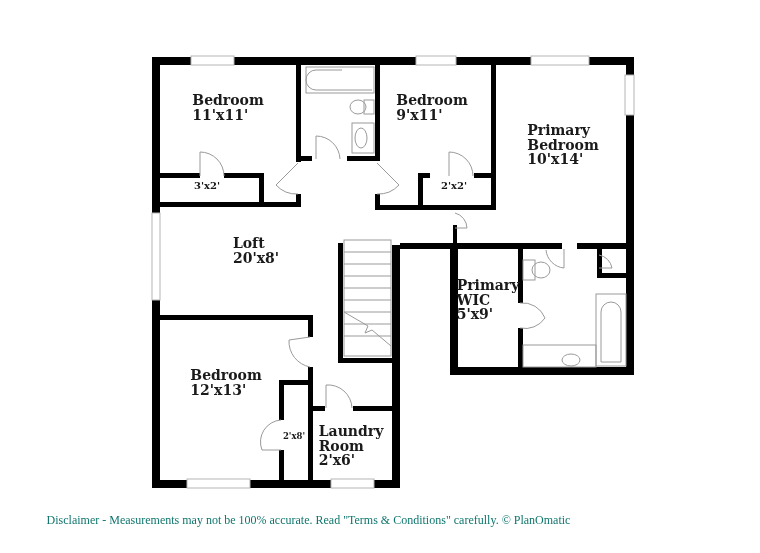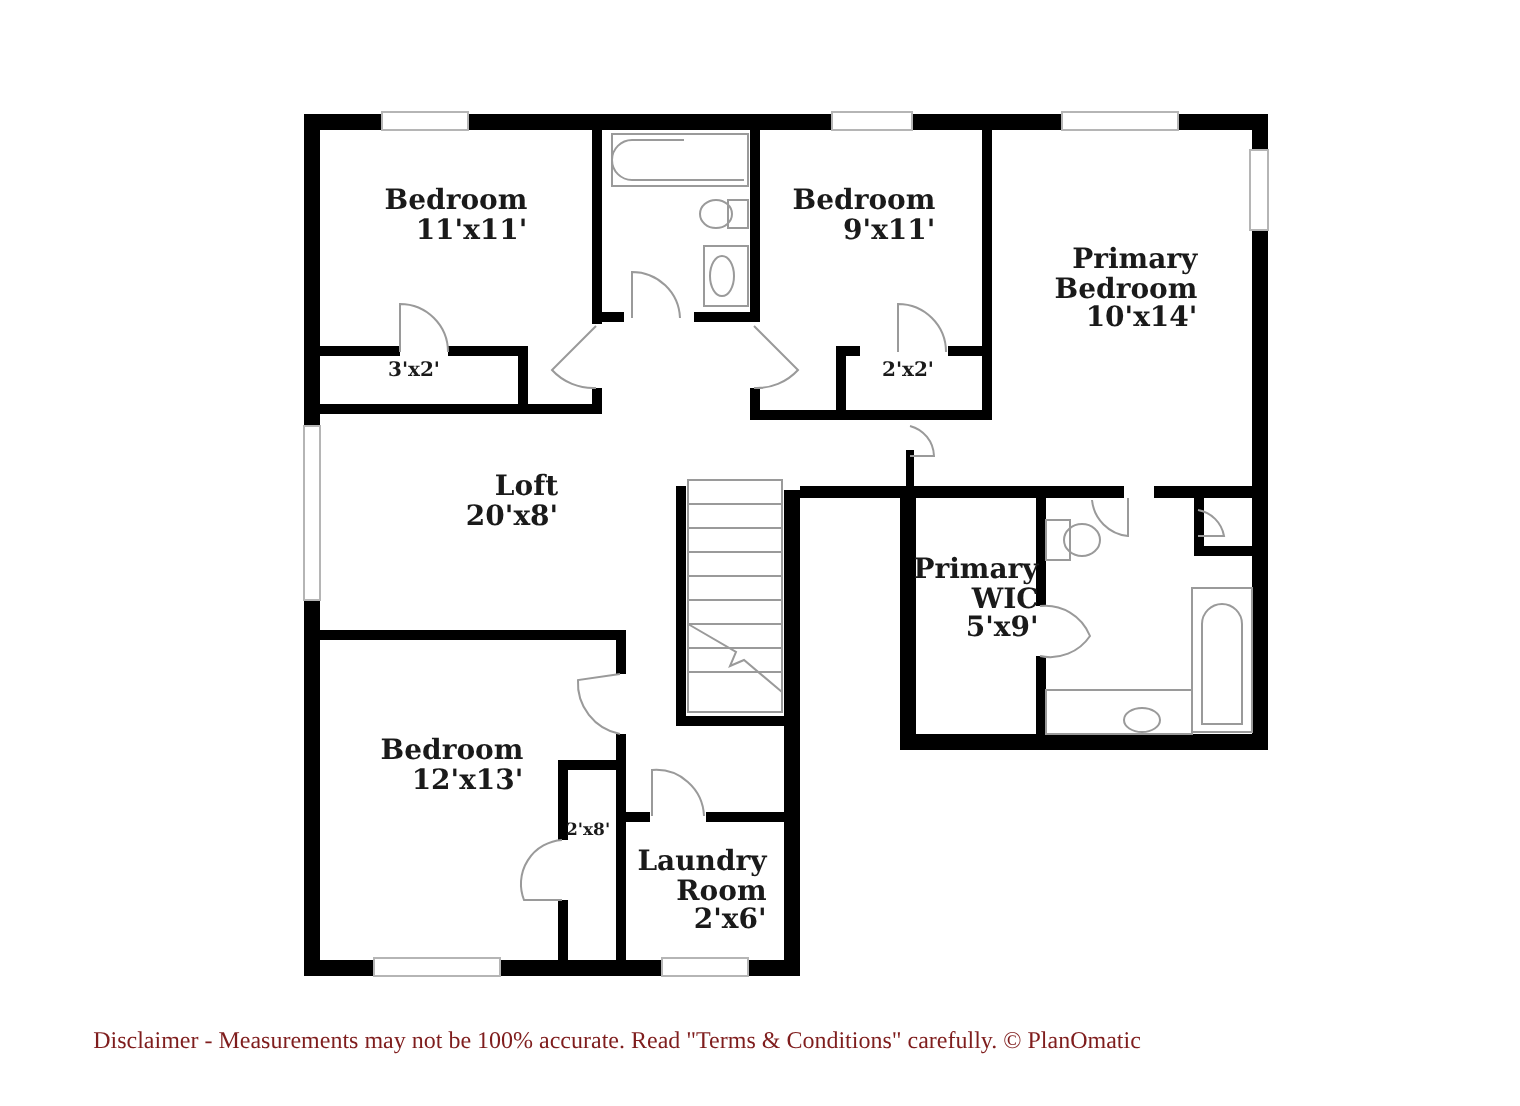--- a/index.html
+++ b/index.html
@@ -3,36 +3,36 @@
 <meta charset="utf-8">
 <style>
   html, body { margin: 0; padding: 0; background: #ffffff; }
   body { width: 760px; height: 553px; position: relative; overflow: hidden; }
   #plan { position: absolute; left: 0; top: 0; width: 760px; height: 553px; }
   .label {
     position: absolute;
     font-family: "DejaVu Serif", "Liberation Serif", serif;
     font-weight: bold;
     color: #1a1a1a;
-    text-align: right;
+    text-align: left;
     line-height: 1.05;
     white-space: pre-line;
     transform: translate(-50%, -50%);
   }
   .room-name { font-size: 14px; }
   .closet { font-size: 10px; }
   .tiny { font-size: 8.5px; }
   .disclaimer {
     position: absolute;
     left: 0; width: 617px;
     top: 513px;
     text-align: center;
     font-family: "Liberation Serif", "DejaVu Serif", serif;
     font-size: 12px;
-    color: #7f1d1d;
+    color: #0f766e;
   }
 </style>
 </head>
 <body>
 
 <svg id="plan" viewBox="0 0 760 553" xmlns="http://www.w3.org/2000/svg">
 
   <g fill="#000">
 
     <rect x="152" y="57" width="482" height="8"></rect>
@@ -183,15 +183,15 @@
 WIC
 5'x9'</div>
 <div class="label room-name" style="left:226px; top:383px;">Bedroom
 12'x13'</div>
 <div class="label room-name" style="left:351px; top:446px;">Laundry
 Room
 2'x6'</div>
 
 <div class="label closet" style="left:207px; top:186px;">3'x2'</div>
 <div class="label closet" style="left:454px; top:186px;">2'x2'</div>
-<div class="label tiny" style="left:294px; top:416px;">2'x8'</div>
+<div class="label tiny" style="left:294px; top:436px;">2'x8'</div>
 
 <div class="disclaimer">Disclaimer - Measurements may not be 100% accurate. Read "Terms &amp; Conditions" carefully. © PlanOmatic</div>
 
 </body></html>

